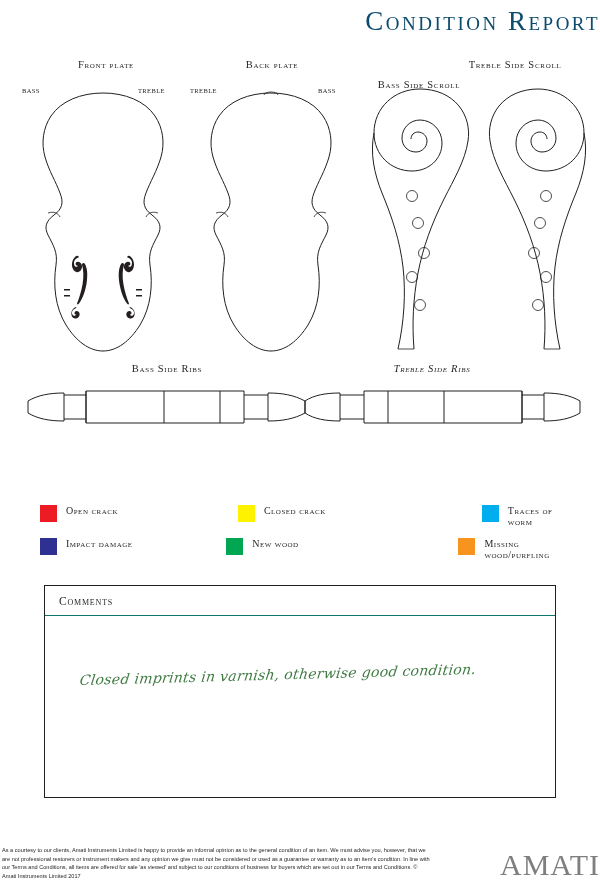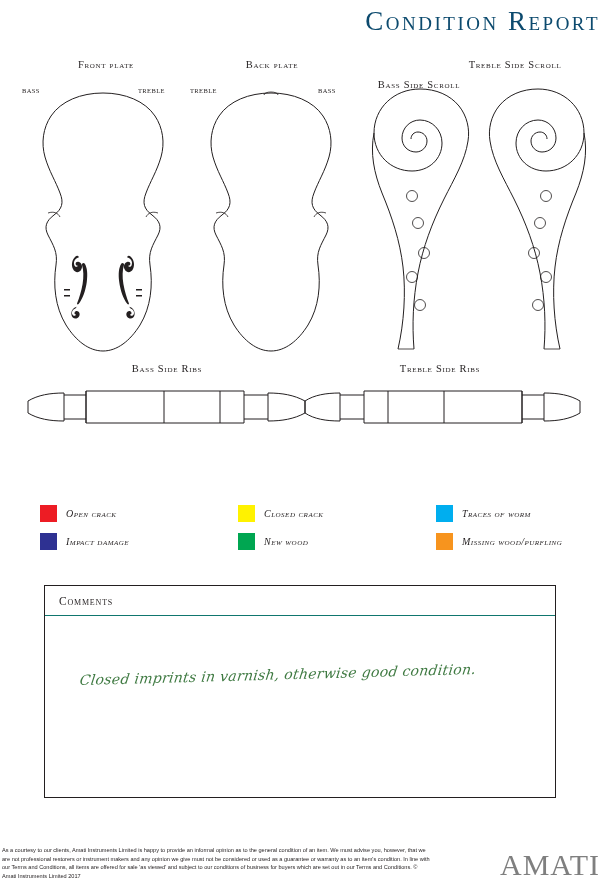--- a/index.html
+++ b/index.html
@@ -77,25 +77,24 @@
     left: 40px;
     top: 505px;
     width: 540px;
   }
   .legend-row {
     display: flex;
     margin-bottom: 11px;
   }
   .legend-item {
     display: flex;
-    align-items: center;
+    align-items: flex-start;
     width: 198px;
-    font-style: italic;
-  }
-  .legend-item.last { width: auto; }
+  }
+  .legend-item.last { width: auto; margin-left: 46px; }
   .swatch {
     width: 17px;
     height: 17px;
     margin-right: 9px;
     flex: 0 0 auto;
   }
   .legend-text {
     font-variant: small-caps;
     font-size: 10px;
     letter-spacing: 0.5px;
@@ -328,21 +327,21 @@
       <path class="ln" d="M4 16 C 14 10, 26 8, 40 8 L 40 36 C 26 36, 14 34, 4 28 Z"></path>
       <path class="ln" d="M62 6 L 62 38"></path>
       <path class="ln" d="M62 6 L 220 6 L 220 38 L 62 38 Z"></path>
       <path class="ln" d="M140 6 L 140 38"></path>
       <path class="ln" d="M196 6 L 196 38"></path>
       <path class="ln" d="M244 8 C 258 8, 270 10, 281 16 L 281 28 C 270 34, 258 36, 244 36 Z"></path>
       <path class="ln" d="M220 10 L 244 10 M220 34 L 244 34"></path>
       <path class="ln" d="M40 10 L 62 10 M40 34 L 62 34"></path>
     </svg>
 
-    <div class="rib-label" style="left:300px; top:0px; width:280px;">Treble Side Ribs</div>
+    <div class="rib-label" style="left:292px; top:0px; width:280px;font-style:italic;">Treble Side Ribs</div>
     <svg class="svg-abs" style="left:300px; top:22px;" width="284" height="44" viewBox="0 0 284 44">
       <g transform="translate(284,0) scale(-1,1)">
         <path class="ln" d="M4 16 C 14 10, 26 8, 40 8 L 40 36 C 26 36, 14 34, 4 28 Z"></path>
         <path class="ln" d="M62 6 L 62 38"></path>
         <path class="ln" d="M62 6 L 220 6 L 220 38 L 62 38 Z"></path>
         <path class="ln" d="M140 6 L 140 38"></path>
         <path class="ln" d="M196 6 L 196 38"></path>
         <path class="ln" d="M244 8 C 258 8, 270 10, 279 16 L 279 28 C 270 34, 258 36, 244 36 Z"></path>
         <path class="ln" d="M220 10 L 244 10 M220 34 L 244 34"></path>
         <path class="ln" d="M40 10 L 62 10 M40 34 L 62 34"></path>

